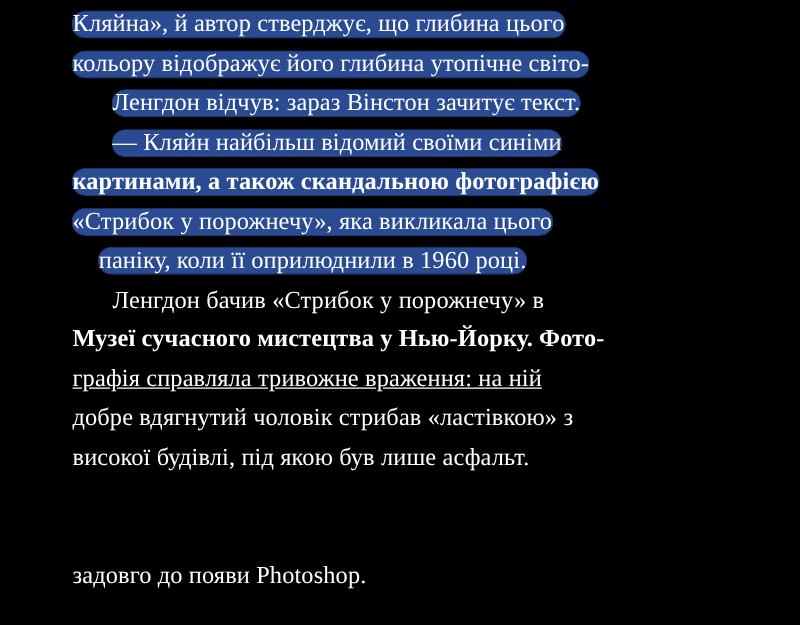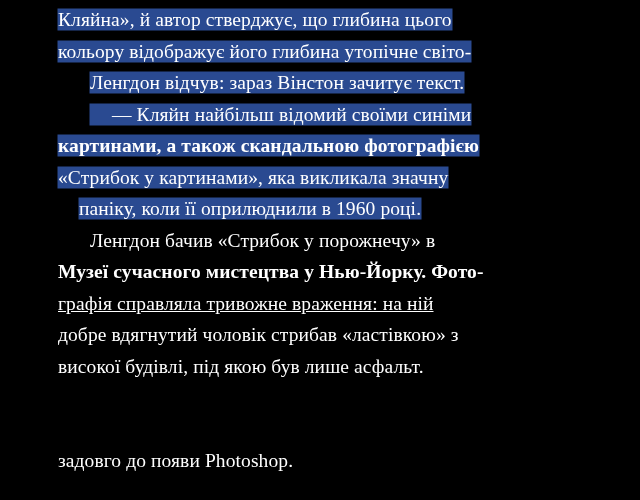--- a/index.html
+++ b/index.html
@@ -35,20 +35,21 @@
     text-align: justify;
   }
   .para.cont {
     text-indent: 0;
   }
   
   .hl {
     background: #2a4a91;
     color: #ffffff;
     box-shadow: 0 0 0 0.5px #2a4a91;
+    border-radius: 10px;
   }
   .lastline {
     text-align: left;
   }
 </style>
 </head>
 <body>
 
 <div class="page">
   <div class="text-block">
@@ -56,23 +57,23 @@
     <p class="para cont">
       <span class="hl" style="display: inline;">Кляйна», й автор стверджує, що глибина цього</span><br>
       <span class="hl" style="display: inline;">кольору відображує його глибина утопічне світо-</span><br>
     </p>
 
     <p class="para">
       <span class="hl" style="display: inline;">Ленгдон відчув: зараз Вінстон зачитує текст.</span>
     </p>
 
     <p class="para">
-      <span class="hl" style="display: inline; padding-left: 22px;">— Кляйн найбільш відомий своїми синіми</span><br>
+      <span class="hl" style="display: inline;">— Кляйн найбільш відомий своїми синіми</span><br>
       <span class="hl" style="display: inline; font-weight: bold;">картинами, а також скандальною фотографією</span><br>
-      <span class="hl" style="display: inline;">«Стрибок у картинами», яка викликала значну</span><br>
+      <span class="hl" style="display: inline;">«Стрибок у порожнечу», яка викликала цього</span><br>
       <span class="hl" style="display: inline; margin-left: 21px;">паніку, коли її оприлюднили в 1960 році.</span>
     </p>
 
     <p class="para">
       <span style="display: inline;">Ленгдон бачив «Стрибок у порожнечу» в</span><br>
       <span style="display: inline; font-weight: bold;">Музеї сучасного мистецтва у Нью-Йорку. Фото-</span><br>
       <span style="display: inline; text-decoration: underline;">графія справляла тривожне враження: на ній</span><br>
       <span style="display: inline;">добре вдягнутий чоловік стрибав «ластівкою» з</span><br>
       <span style="display: inline;">високої будівлі, під якою був лише асфальт.</span><br>
       <br>

